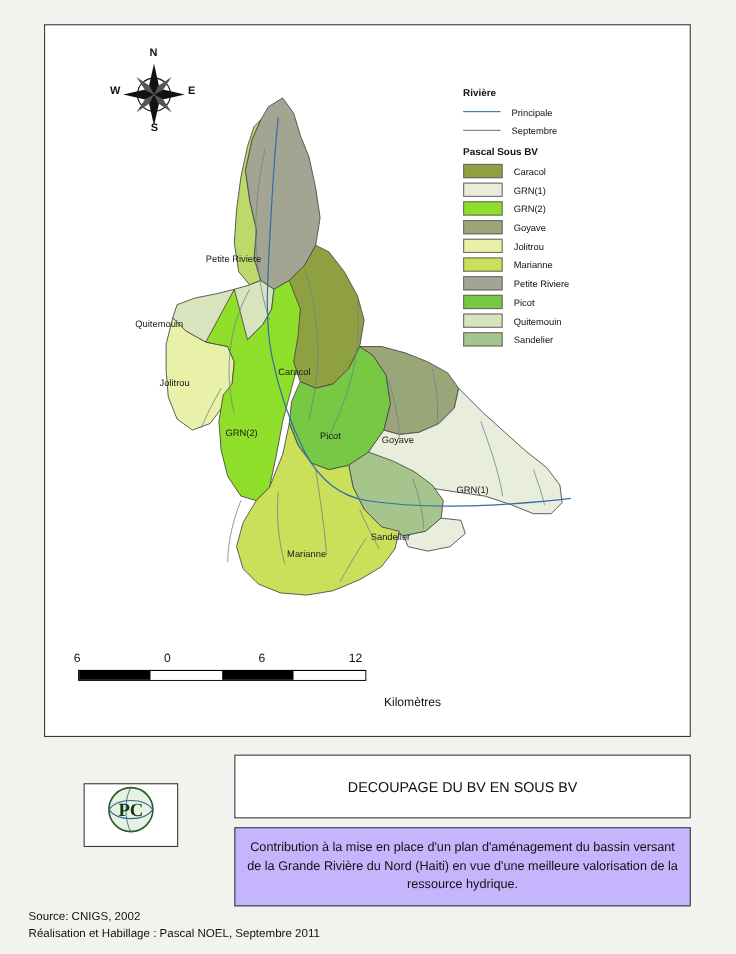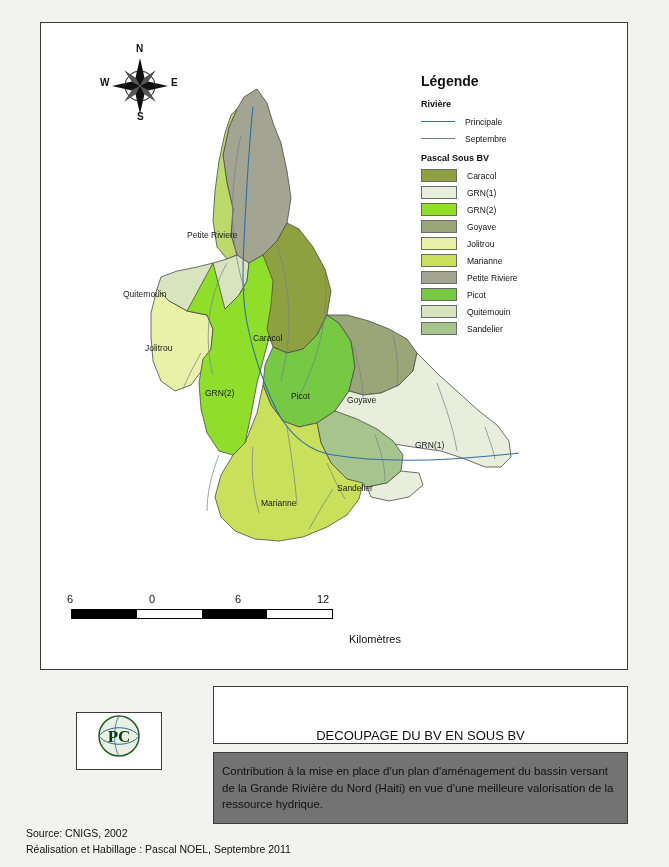--- a/index.html
+++ b/index.html
@@ -37,27 +37,27 @@
   .scale-bar-graphic div{height:100%;}
   .sb-w{background:#ffffff;}
   .sb-b{background:#000000;}
   .scale-unit{position:absolute;left:272px;top:0px;font-size:11px;color:#111;}
   
   .mlabel{position:absolute;font-size:8.5px;color:#1a1a1a;white-space:nowrap;}
   
   .title-box{
     position:absolute;left:213px;top:686px;width:413px;height:56px;
     border:1px solid #3a3a3a;background:#fff;
-    display:flex;align-items:flex-end;justify-content:center;
+    display:flex;align-items:center;justify-content:center;
   }
   .title-box span{font-size:13px;color:#111;}
   .desc-box{
     position:absolute;left:213px;top:752px;width:413px;height:70px;
-    border:1px solid #3a3a3a;background:#737373;
-    display:flex;align-items:center;justify-content:center;text-align:left;
+    border:1px solid #3a3a3a;background:#c4b5fd;
+    display:flex;align-items:center;justify-content:center;text-align:center;
   }
   .desc-box span{font-size:11.5px;color:#111;line-height:1.45;padding:0 8px;}
   .logo-box{
     position:absolute;left:76px;top:712px;width:84px;height:56px;
     border:1px solid #3a3a3a;background:#fff;
     display:flex;justify-content:center;
   }
   .credits{position:absolute;left:26px;top:826px;font-size:10.5px;color:#111;line-height:1.5;}
   .credits div{white-space:nowrap;}
 </style>
@@ -141,21 +141,20 @@
   <span class="mlabel" style="left:104px;top:320px;">Jolitrou</span>
   <span class="mlabel" style="left:212px;top:310px;">Caracol</span>
   <span class="mlabel" style="left:164px;top:365px;">GRN(2)</span>
   <span class="mlabel" style="left:250px;top:368px;">Picot</span>
   <span class="mlabel" style="left:306px;top:372px;">Goyave</span>
   <span class="mlabel" style="left:374px;top:417px;">GRN(1)</span>
   <span class="mlabel" style="left:296px;top:460px;">Sandelier</span>
   <span class="mlabel" style="left:220px;top:475px;">Marianne</span>
 
   <div class="legend">
-    <h3>Légende</h3>
 
     <div class="sub">Rivière</div>
     <div class="legend-row">
       <span class="line" style="border-top-color:#2f6fa8;"></span>
       <span class="lab">Principale</span>
     </div>
     <div class="legend-row">
       <span class="line" style="border-top-color:#6f7f8c;"></span>
       <span class="lab">Septembre</span>
     </div>

